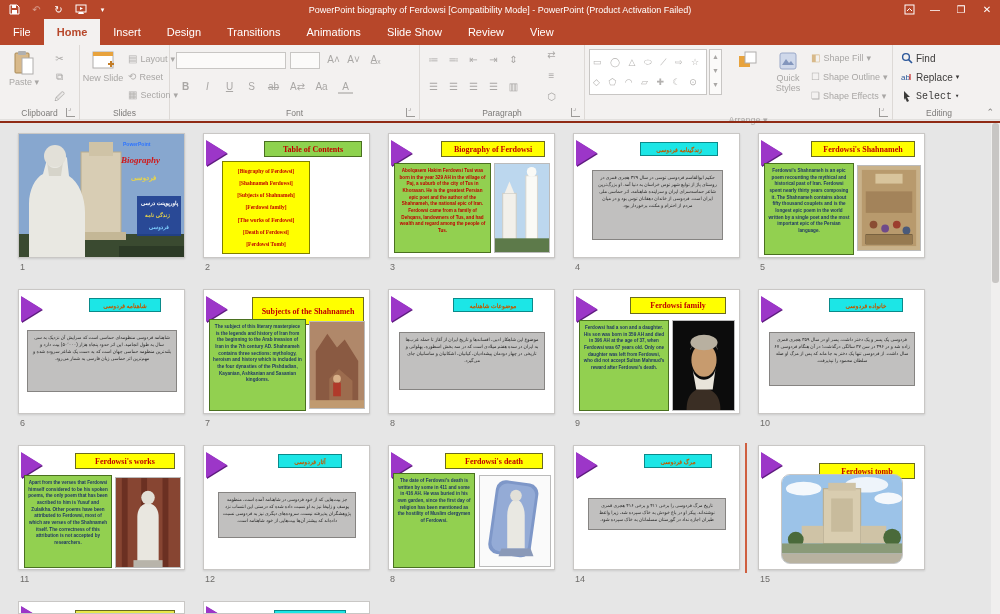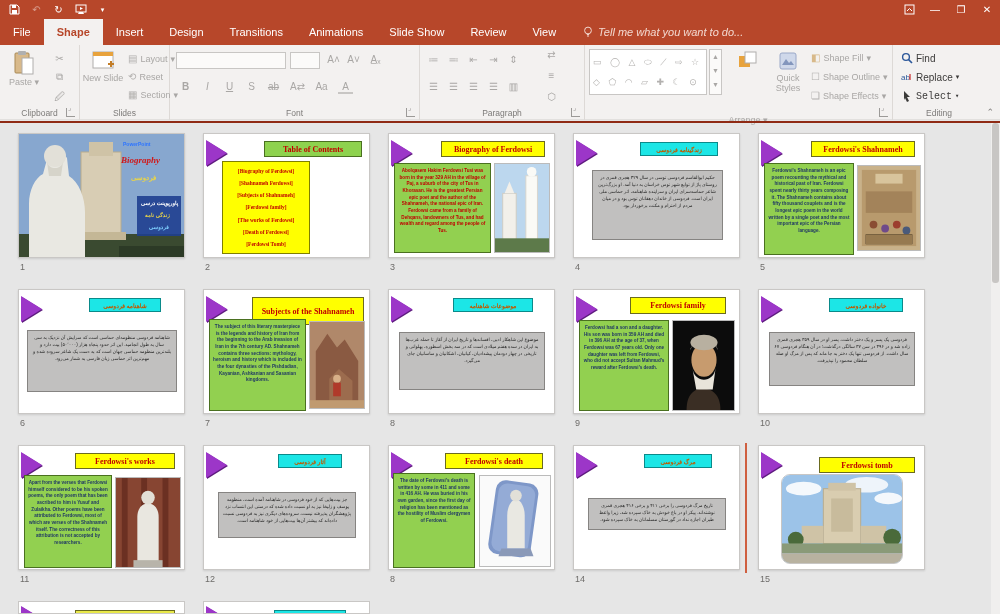--- a/index.html
+++ b/index.html
@@ -82,50 +82,44 @@
       <span class="qi">↻</span>
       <span class="qi">
         <svg width="12" height="11" viewBox="0 0 12 11">
             <rect x="1" y="1" width="10" height="7" fill="none" stroke="#fff"></rect>
             <path d="M4 8l-1 2h6l-1-2z" fill="#fff"></path>
             <path d="M5 3l3 1.5L5 6z" fill="#fff"></path>
           </svg>
       </span>
       <span class="qi" style="font-size:7px;">▾</span>
     </div>
+    <div class="title-text">PowerPoint biography of Ferdowsi [Compatibility Mode] - PowerPoint (Product Activation Failed)</div>
     <div class="winbtns">
       <span class="wb">
         <svg width="11" height="11" viewBox="0 0 11 11">
             <rect x="1" y="1" width="9" height="9" fill="none" stroke="#fff"></rect>
             <path d="M3 7l2.5-2.5L8 7" fill="none" stroke="#fff"></path>
           </svg>
       </span>
       <span class="wb">—</span>
       <span class="wb">❐</span>
       <span class="wb">✕</span>
     </div>
   </div>
 
   <div class="tabrow">
     <span class="tab">File</span>
-    <span class="tab active">Shape</span>
+    <span class="tab active">Home</span>
     <span class="tab">Insert</span>
     <span class="tab">Design</span>
     <span class="tab">Transitions</span>
     <span class="tab">Animations</span>
     <span class="tab">Slide Show</span>
     <span class="tab">Review</span>
     <span class="tab">View</span>
-    <span class="tellme">
-      <svg width="10" height="12" viewBox="0 0 10 12">
-          <circle cx="5" cy="4.5" r="3.4" fill="none" stroke="#f3d9d0"></circle>
-          <path d="M3.8 8.5h2.4M4 10h2" stroke="#f3d9d0"></path>
-        </svg>
-      <span>Tell me what you want to do...</span>
-    </span>
     <div class="tabrow-right">
       <span>Sign in</span>
       <span class="share-wrap">
         <svg width="11" height="11" viewBox="0 0 11 11">
             <circle cx="5.5" cy="3.4" r="2.2" fill="#fff"></circle>
             <path d="M1.2 10c.5-2.4 2.2-3.6 4.3-3.6s3.8 1.2 4.3 3.6z" fill="#fff"></path>
           </svg>
         <span>Share</span>
       </span>
     </div>
@@ -431,21 +425,21 @@
     <div class="tri"></div>
     <div class="banner fa" style="left:70px;top:8px;width:68px;height:14px;">مرگ فردوسی</div>
     <div class="graybox" style="left:14px;top:52px;width:138px;height:32px;">تاریخ مرگ فردوسی را برخی ۴۱۱ و برخی ۴۱۶ هجری قمری نوشته‌اند. پیکر او در باغ خودش به خاک سپرده شد، زیرا واعظ طبران اجازه نداد در گورستان مسلمانان به خاک سپرده شود.</div>
   </div>
   <span class="snum" style="left:575px;top:574px;">14</span>
 
   <div class="insertline"></div>
 
   <div class="slide" style="left:758px;top:445px;">
     <div class="tri"></div>
-    <div class="banner en" style="left:60px;top:11px;width:96px;height:16px;">Ferdowsi tomb</div>
+    <div class="banner en" style="left:60px;top:17px;width:96px;height:16px;">Ferdowsi tomb</div>
     <svg class="simg" style="left:22px;top:28px;border-radius:9px;border:1px solid #c8c6c4;" width="122" height="90" viewBox="0 0 122 90" preserveAspectRatio="none">
       <rect width="122" height="90" fill="#9cc3e8"></rect>
       <ellipse cx="22" cy="14" rx="18" ry="7" fill="#f4f8fc"></ellipse>
       <ellipse cx="86" cy="10" rx="22" ry="8" fill="#eef4fa"></ellipse>
       <ellipse cx="108" cy="24" rx="14" ry="6" fill="#f4f8fc"></ellipse>
       <rect x="42" y="14" width="38" height="56" fill="#d9cdb0" stroke="#b8ab8c"></rect>
       <rect x="47" y="8" width="28" height="8" fill="#cfc3a6"></rect>
       <rect x="50" y="24" width="22" height="34" fill="#c8bb9c"></rect>
       <rect x="20" y="52" width="22" height="18" fill="#cfc3a6"></rect>
       <rect x="80" y="52" width="26" height="18" fill="#cfc3a6"></rect>

